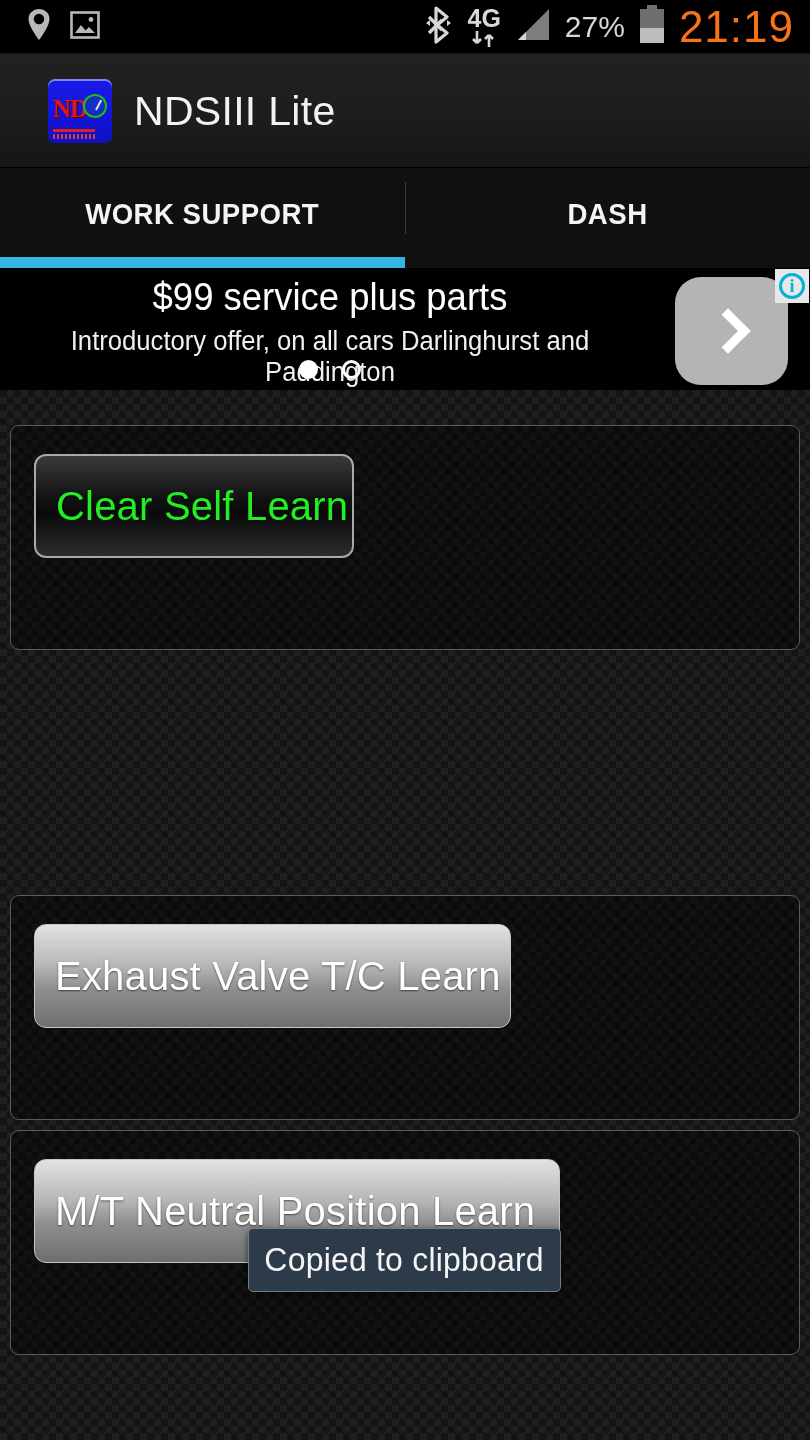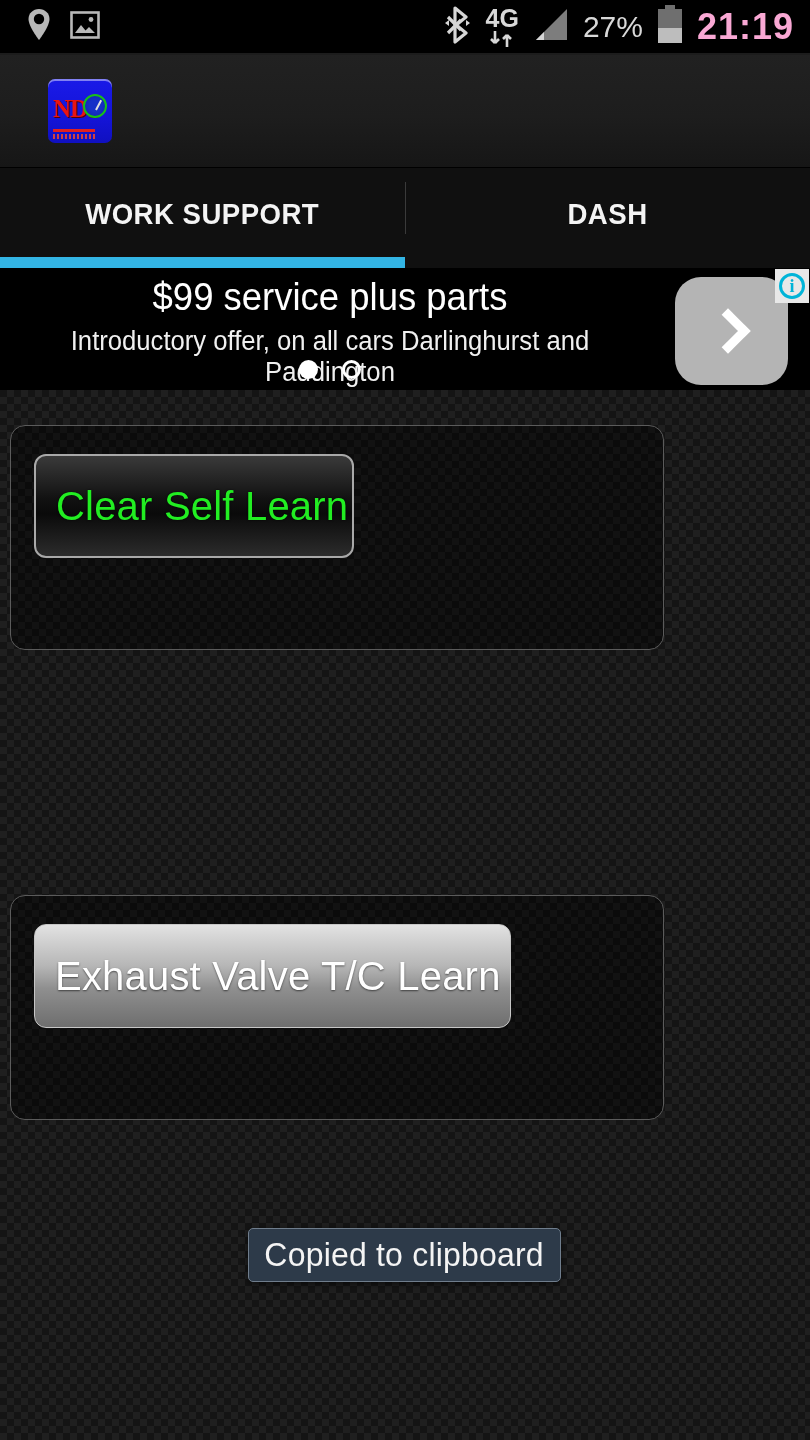--- a/index.html
+++ b/index.html
@@ -23,21 +23,21 @@
     background:#000;
     display:flex; align-items:center;
   }
   #status-left { display:flex; align-items:center; gap:18px; padding-left:26px; }
   #status-right {
     margin-left:auto; display:flex; align-items:center;
     gap:12px; padding-right:16px;
   }
   .sb-ico { display:block; }
   .sb-text { color:#d8d8d8; font-size:27px; letter-spacing:0px; }
-  #clock { color:#f9a8d4; font-size:36px; font-weight:700; letter-spacing:1px; }
+  #clock { color:#f97316; font-size:44px; font-weight:400; letter-spacing:1px; }
   #statusbar-divider {
     position:absolute; top:53px; left:0; width:810px; height:2px;
     background:#1c1c1c;
   }
 
   
   #actionbar {
     position:absolute; top:55px; left:0;
     width:810px; height:113px;
     background:linear-gradient(180deg,#212121 0%,#1d1d1d 55%,#161616 100%);
@@ -169,23 +169,23 @@
     background-color:#141414;
     background-image:
       linear-gradient(45deg,#1f1f1f 25%,transparent 25%,transparent 75%,#1f1f1f 75%),
       linear-gradient(45deg,#1f1f1f 25%,transparent 25%,transparent 75%,#1f1f1f 75%);
     background-size:14px 14px;
     background-position:0 0, 7px 7px;
     padding:0;
   }
 
   .card {
-    position:absolute; left:10px; width:654px;
+    position:absolute; left:10px; width:790px;
     border:1px solid #5b5b5b;
-    border-radius:15px;
+    border-radius:9px;
     background-color:#0b0b0b;
     background-image:
       linear-gradient(45deg,#121212 25%,transparent 25%,transparent 75%,#121212 75%),
       linear-gradient(45deg,#121212 25%,transparent 25%,transparent 75%,#121212 75%);
     background-size:14px 14px;
     background-position:0 0, 7px 7px;
   }
 
   .learn-btn {
     position:absolute; left:23px; top:28px;
@@ -207,21 +207,21 @@
     background:linear-gradient(180deg,#e2e2e2 0%,#b6b6b6 40%,#8f8f8f 62%,#6e6e6e 100%);
     border:1px solid #c6c6c6;
     color:#ffffff;
     text-shadow:0 1px 2px rgba(0,0,0,.55);
   }
 
   
   #toast {
     position:absolute;
     left:248px; top:1228px;
-    width:313px; height:54px;
+    width:313px; height:64px;
     border-radius:5px;
     background:#2d3a49;
     border:1px solid #6f7d8c;
     display:flex; align-items:center; justify-content:center;
     box-shadow:0 2px 6px rgba(0,0,0,.6);
   }
   #toast-text {
     color:#f4f4f4; font-size:33px; letter-spacing:0.2px;
     font-family:"Liberation Sans Narrow","Liberation Sans",sans-serif;
     transform:scaleX(.97);
@@ -282,20 +282,21 @@
   </div>
   <div id="statusbar-divider"></div>
 
   <div id="actionbar">
     <div id="app-logo">
       <span class="nds">NDS</span>
       <span class="gauge"></span>
       <span class="bar"></span>
       <span class="tiny"></span>
     </div>
+    <div id="app-title">NDSIII Lite</div>
   </div>
 
   <div id="tabbar">
     <div class="tab active">
       <span class="tab-label">WORK SUPPORT</span>
     </div>
     <div class="tab">
       <span class="tab-label">DASH</span>
     </div>
   </div>
@@ -323,20 +324,25 @@
       </div>
     </div>
 
 
     <div class="card" style="top:505px; height:225px;">
       <div class="learn-btn light" style="width:477px;">
         <span>Exhaust Valve T/C Learn</span>
       </div>
     </div>
 
+    <div class="card" style="top:740px; height:225px;">
+      <div class="learn-btn light" style="width:526px;">
+        <span>M/T Neutral Position Learn</span>
+      </div>
+    </div>
 
   </div>
 
   <div id="toast">
     <span id="toast-text">Copied to clipboard</span>
   </div>
 
 </div>
 
 </body></html>

